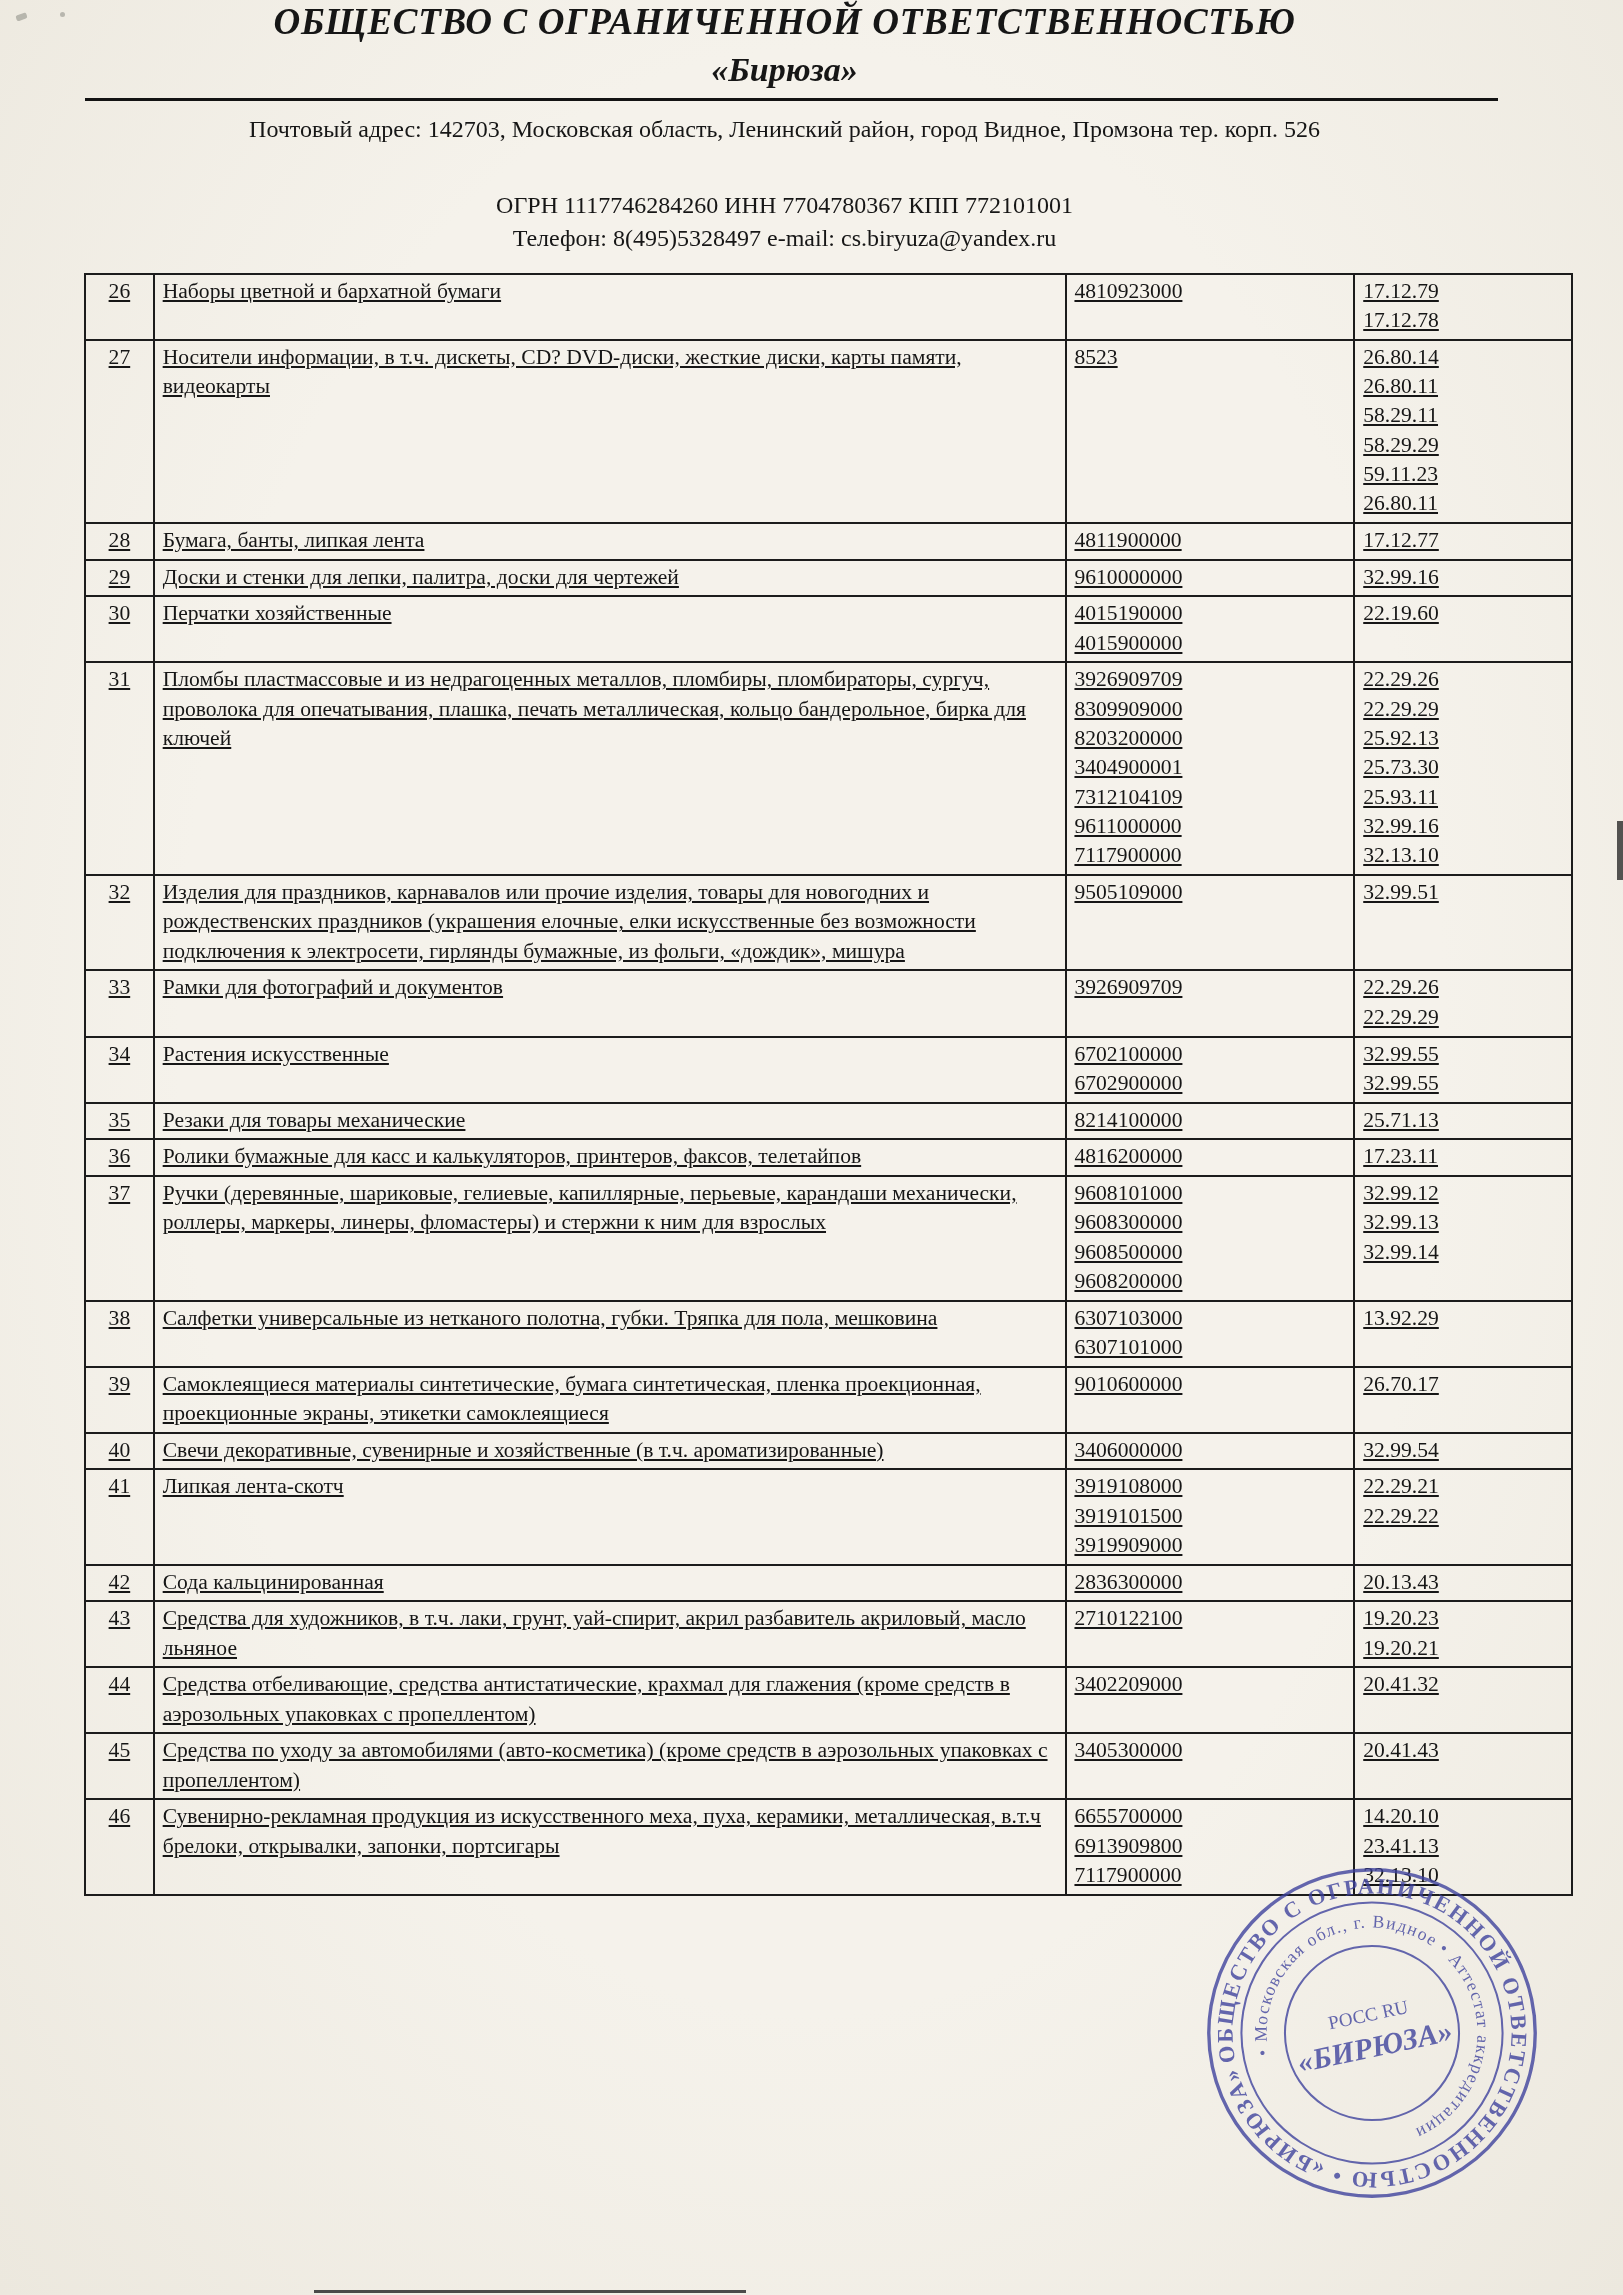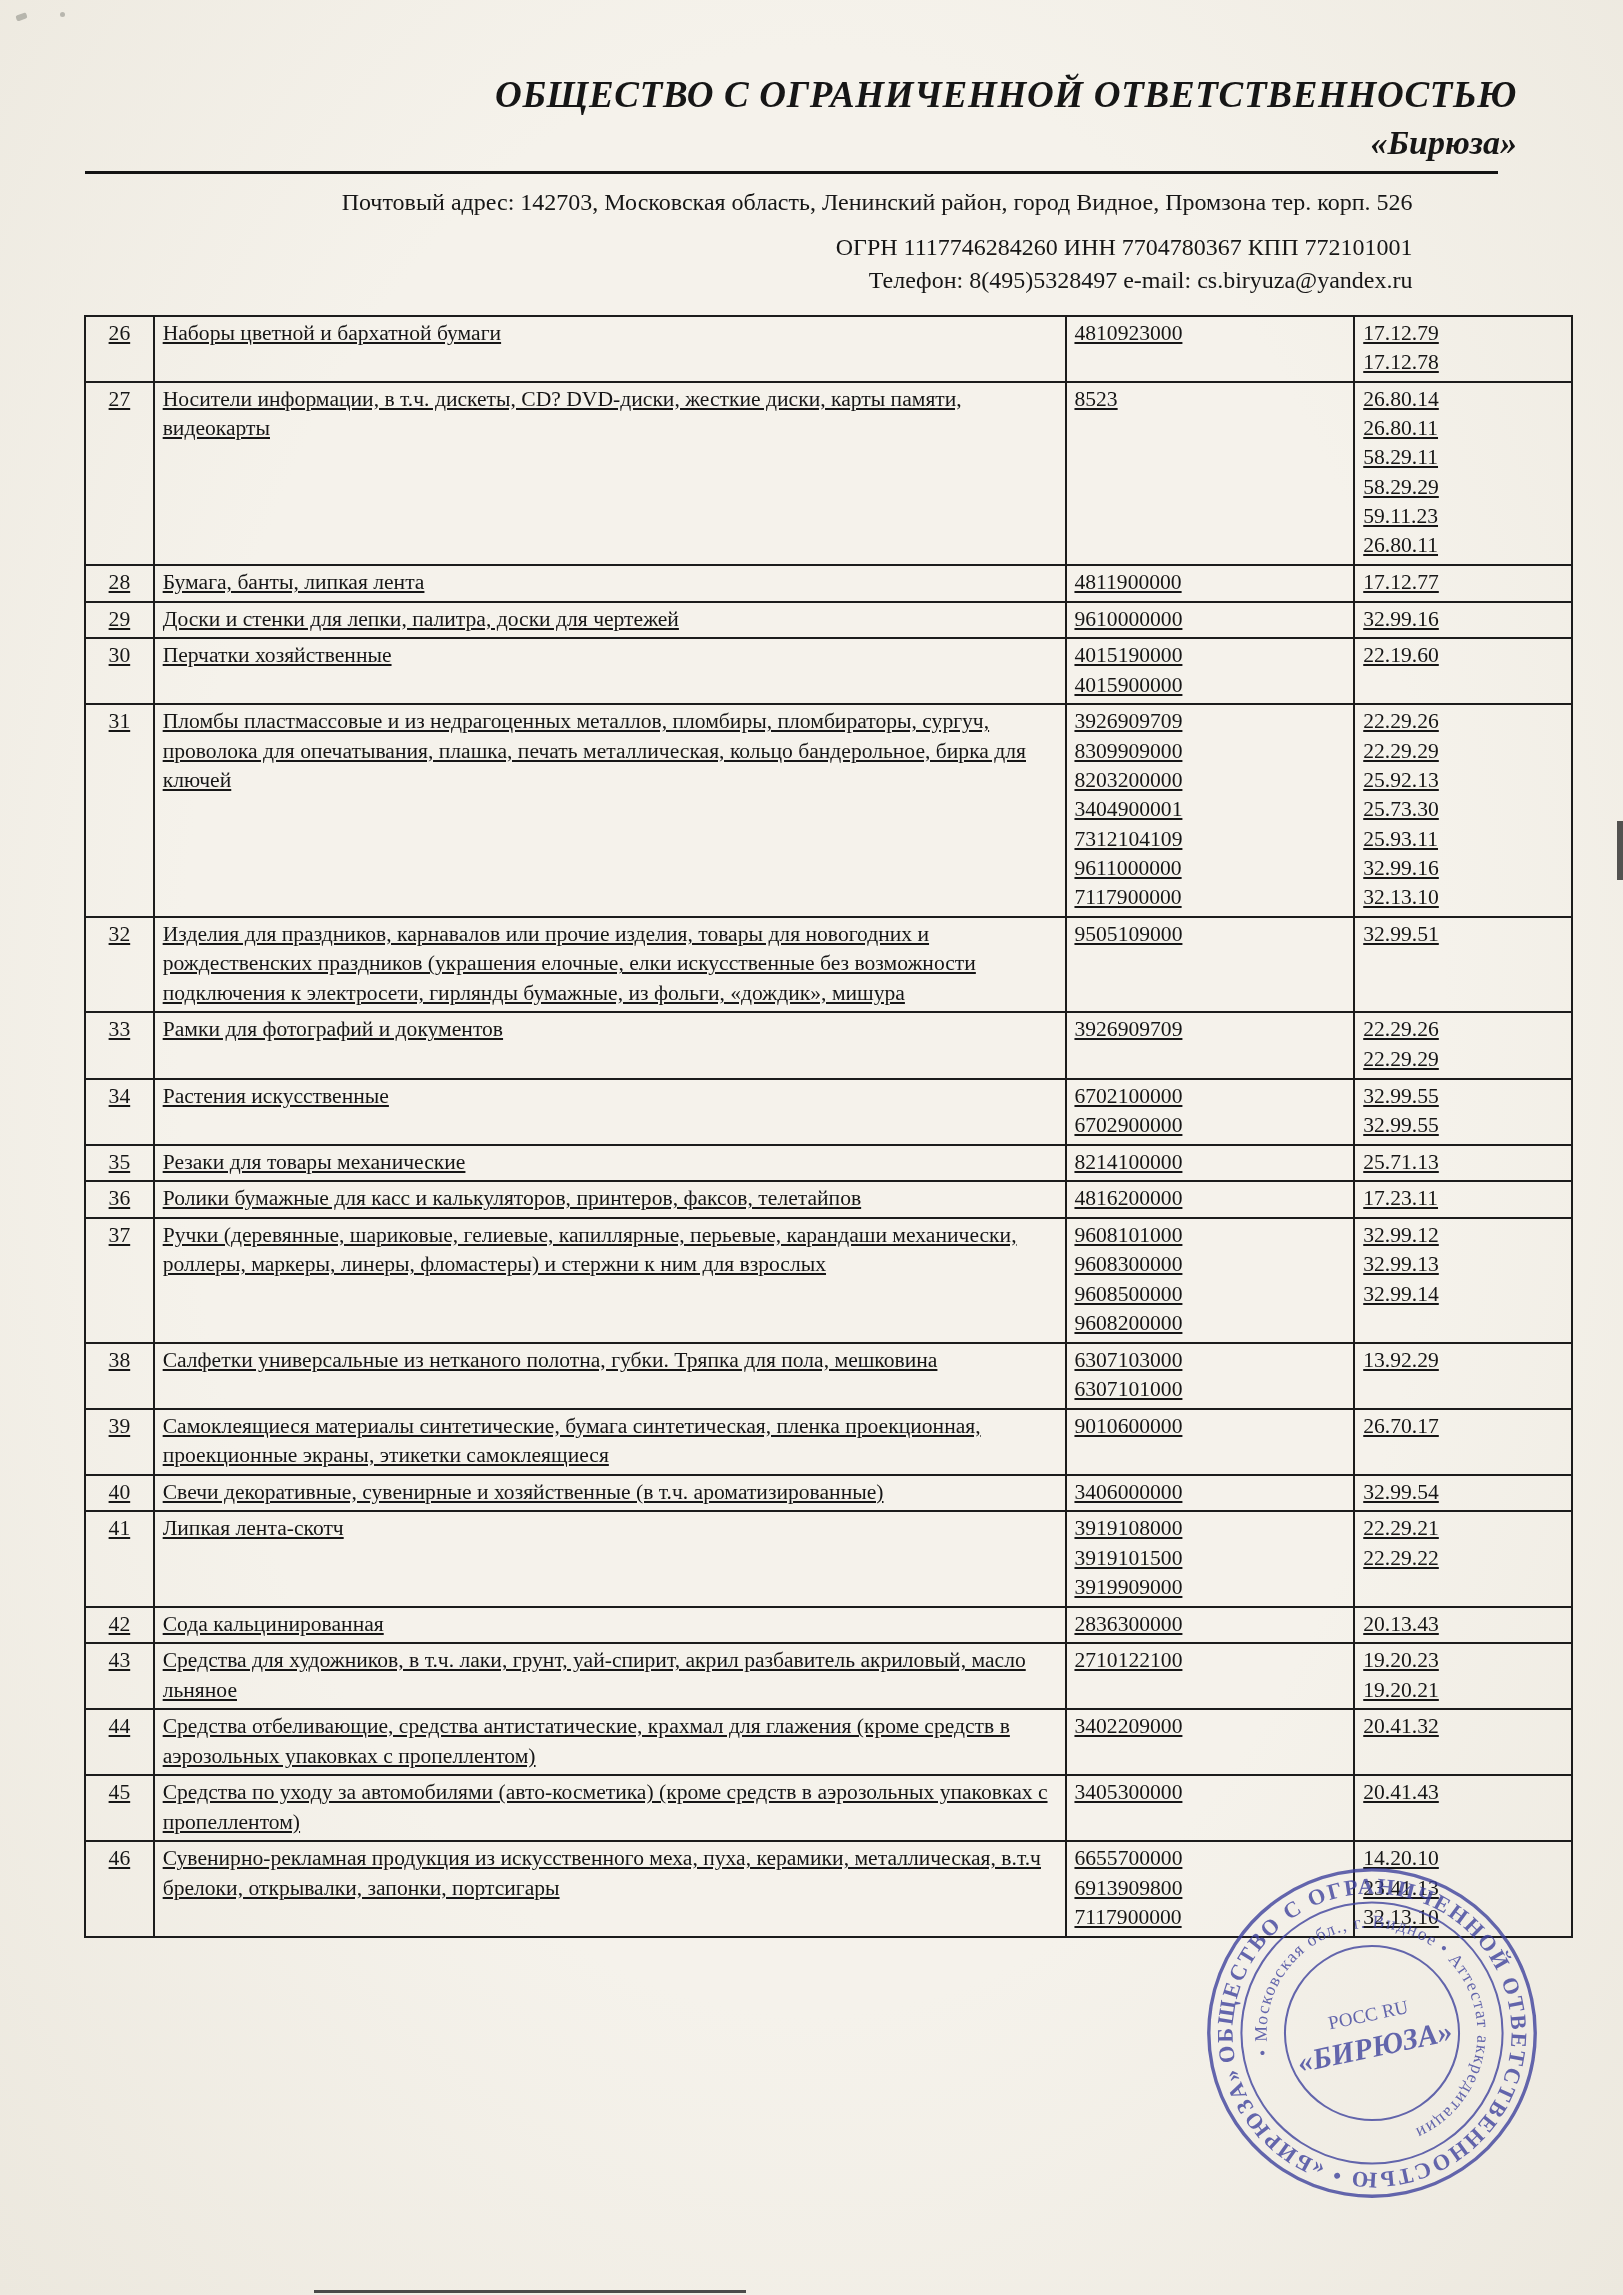--- a/index.html
+++ b/index.html
@@ -8,26 +8,26 @@
     background:radial-gradient(ellipse at 50% 45%, #f5f2eb 55%, #ece8de 100%);
     font-family:"Liberation Serif","DejaVu Serif",serif;
     color:#161616;
     --stamp-ink:#3b3f9c;
   }
   .scan-mark{position:absolute;background:#8a8a84;border-radius:2px;opacity:.55;}
   .mark-a{left:15.7px;top:14.4px;width:10.5px;height:5.9px;transform:rotate(-20deg);}
   .mark-b{left:60px;top:11.8px;width:5.2px;height:5.2px;border-radius:50%;}
   .edge-smudge{position:absolute;right:0px;top:821px;width:6.5px;height:59px;background:#2b2b2b;opacity:.8;}
 
-  .header{padding-top:73px;margin-left:52px;width:1465px;text-align:right;}
+  .header{margin-left:52px;width:1465px;text-align:center;}
   .org-type{font-size:37px;font-weight:bold;font-style:italic;letter-spacing:0.7px;}
   .org-name{font-size:34px;font-weight:bold;font-style:italic;margin-top:7.9px;}
   .rule{height:3.3px;background:#131313;margin:9.2px 0 11.8px 33px;width:1413px;}
   .addr{font-size:24px;line-height:1.38;margin:0 auto;max-width:1256px;}
-  .reg{margin-top:12px;}
+  .reg{margin-top:43px;}
 
   table.goods{
     border-collapse:collapse;table-layout:fixed;
     margin-left:84px;margin-top:17px;width:1415px;
     font-size:21.6px;line-height:1.36;text-decoration:underline;
   }
   table.goods td{
     border:2px solid #1c1c1c;vertical-align:top;padding:2px 7.9px 3.3px 7.9px;
     word-wrap:break-word;
   }

